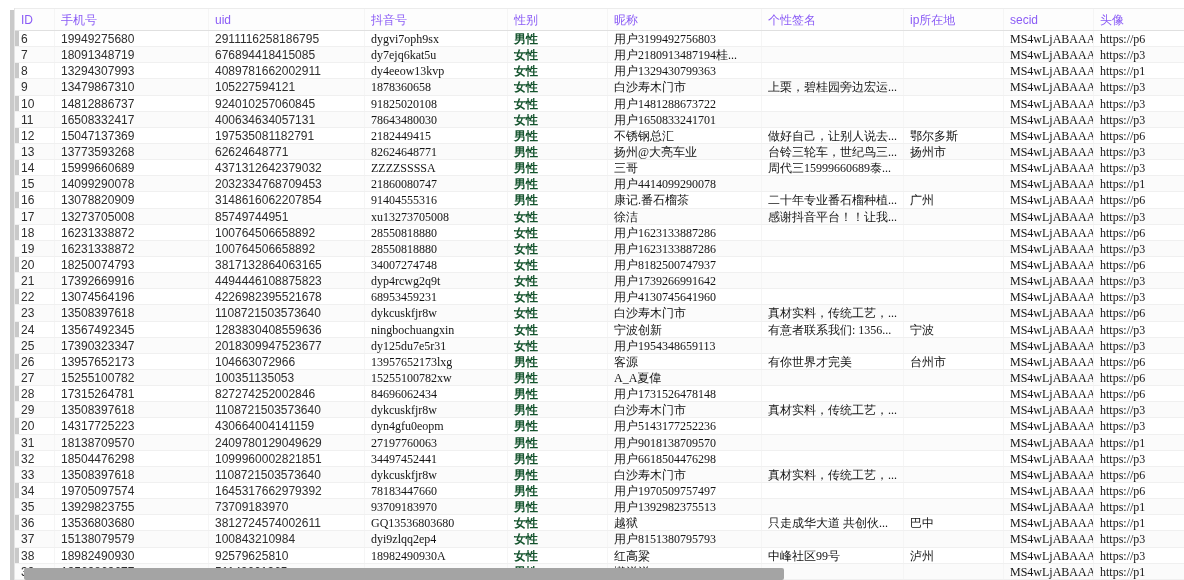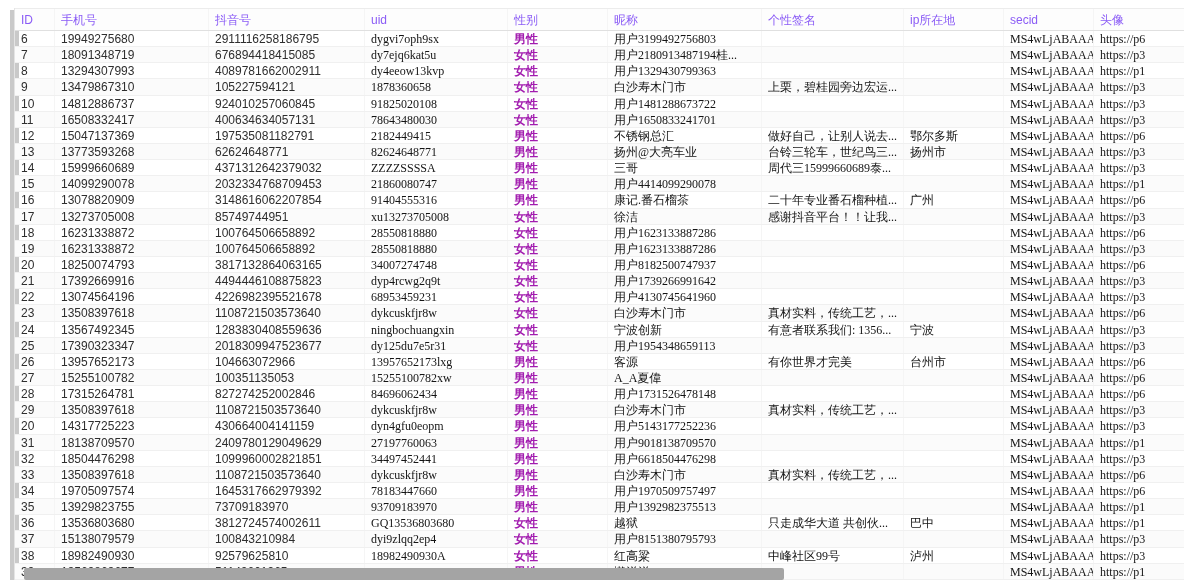--- a/index.html
+++ b/index.html
@@ -36,37 +36,37 @@
   .row:nth-child(even) { background:#fbfbfb; }
   .cell {
     padding-left:6px; overflow:hidden; white-space:nowrap;
     border-right:1px solid #f5f5f5;
     box-sizing:border-box;
   }
   .serif {
     font-family:"Liberation Serif", serif;
     color:#141414;
   }
-  .gender { font-weight:bold; color:#a21caf; }
+  .gender { font-weight:bold; color:#14532d; }
   .hscroll-thumb {
     position:absolute; left:24px; bottom:0; width:760px; height:12px;
     background:#a4a4a4; border-radius:2px; z-index:5;
   }
 </style>
 </head>
 <body>
 
 <div class="left-strip"></div>
 
 <div class="grid">
   <div class="header-row">
     <div class="cell">ID</div>
     <div class="cell">手机号</div>
+    <div class="cell">uid</div>
     <div class="cell">抖音号</div>
-    <div class="cell">uid</div>
     <div class="cell">性别</div>
     <div class="cell">昵称</div>
     <div class="cell">个性签名</div>
     <div class="cell">ip所在地</div>
     <div class="cell">secid</div>
     <div class="cell">头像</div>
   </div>
   <div id="table-body">
       <div class="row">
     <div class="cell">6</div>

